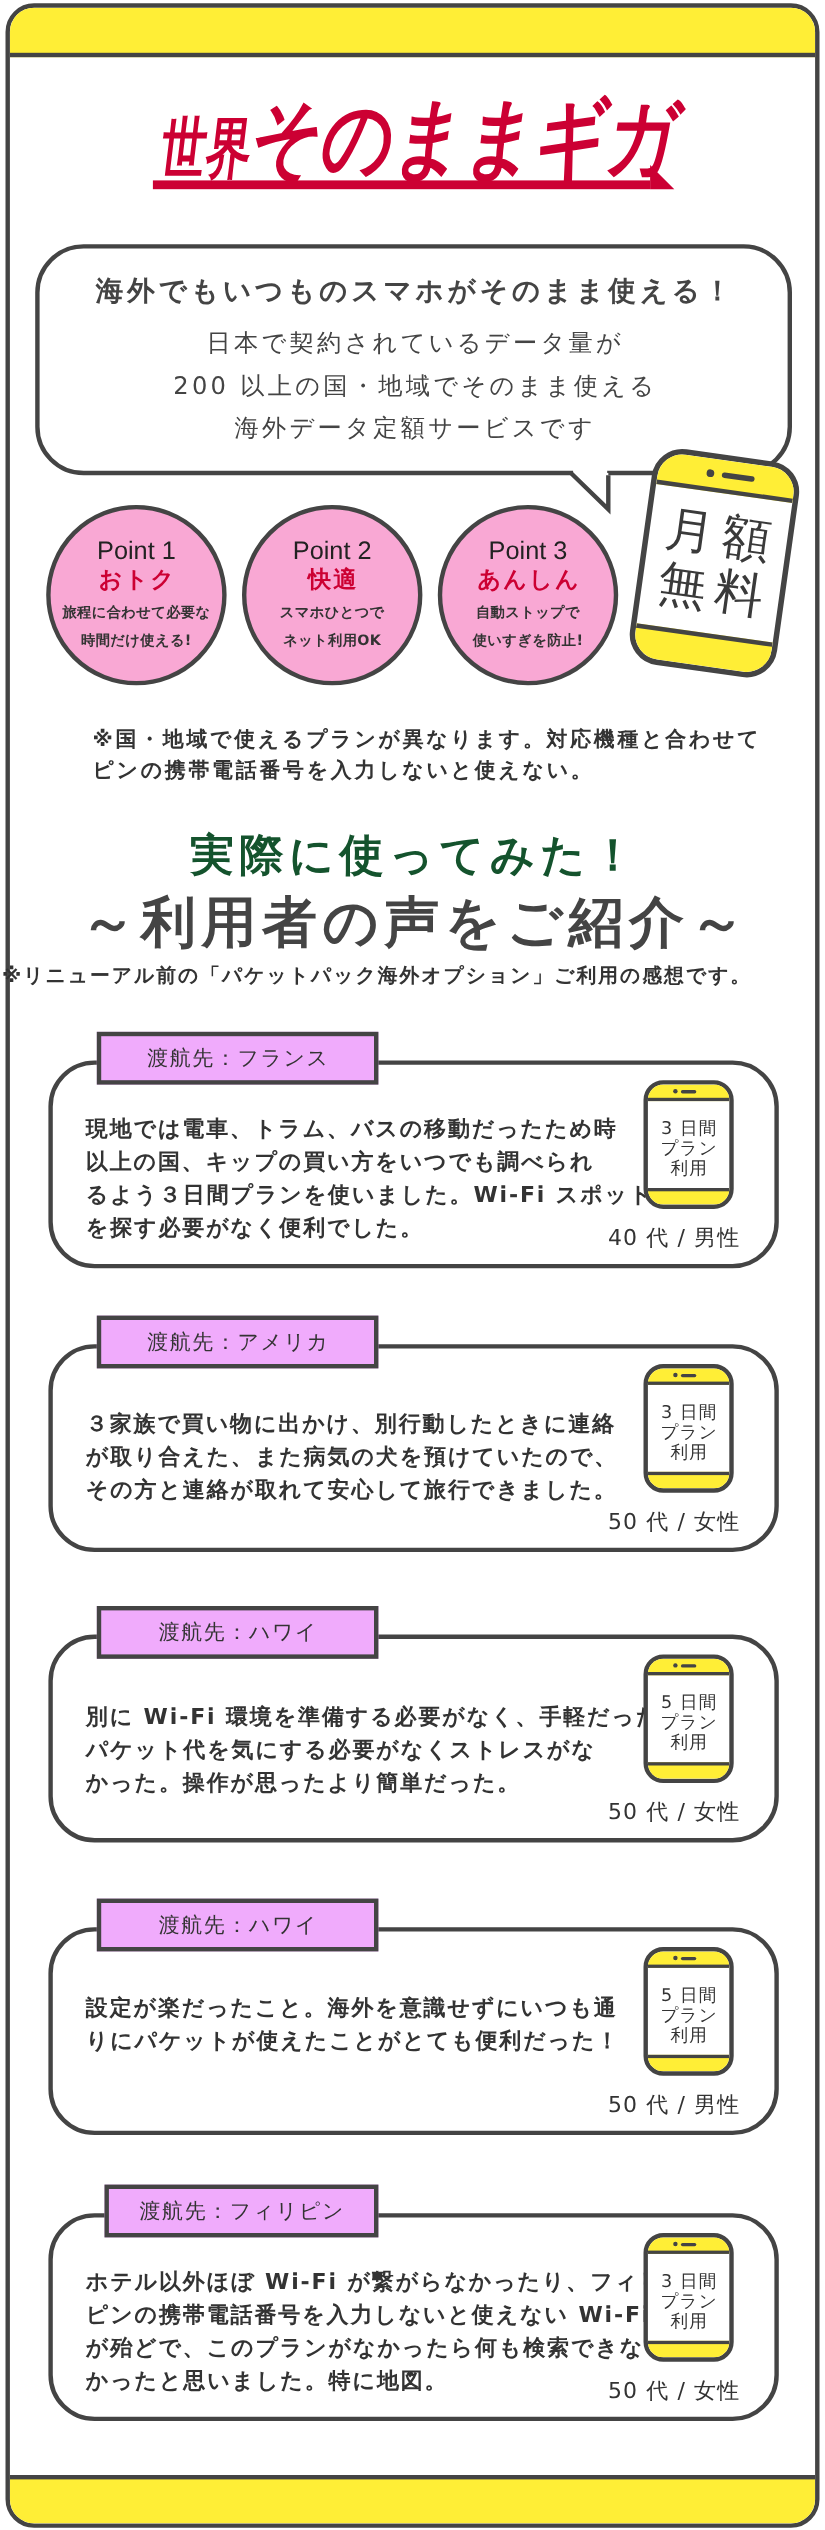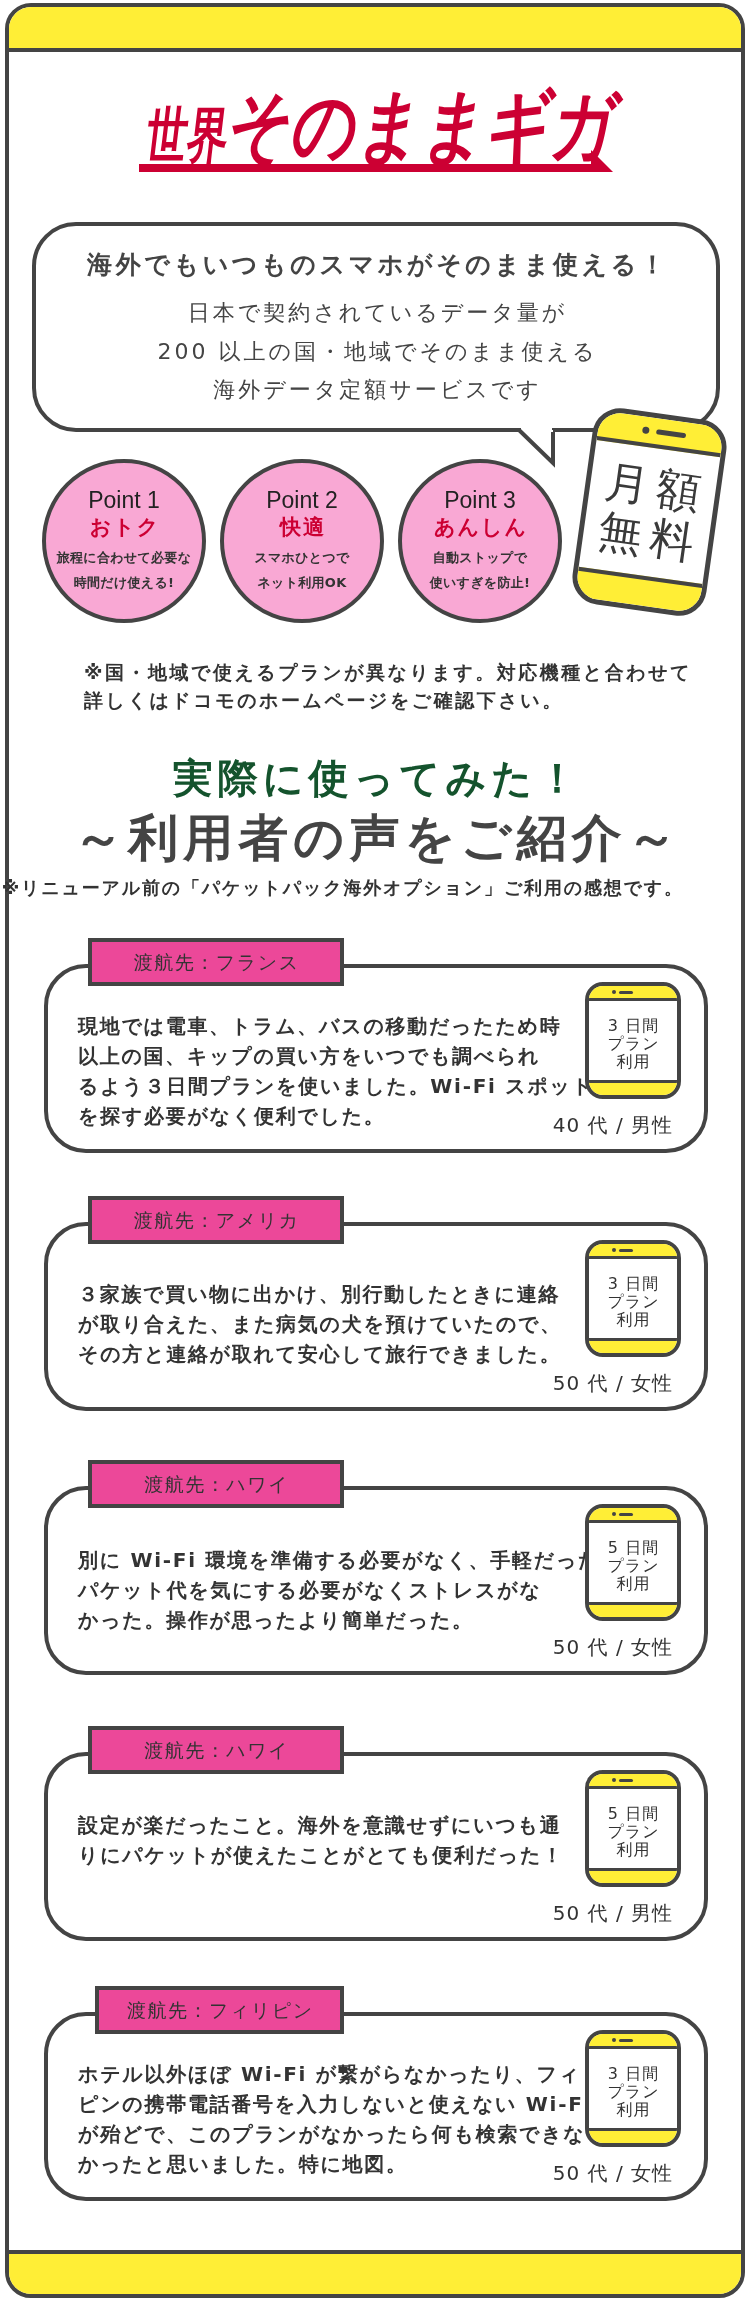--- a/index.html
+++ b/index.html
@@ -90,29 +90,29 @@
   .subnote { position:absolute; left:0; width:652px; top:875px; text-align:center; font-size:18px; line-height:26px;
         letter-spacing:1.8px; padding-left:1.8px; box-sizing:border-box; color:#333; white-space:nowrap; font-weight:bold; }
 
   
   .card {
     position:absolute; left:44px; width:664px; height:189px; box-sizing:border-box;
     border:4px solid #444444; border-radius:42px; background:#fff;
   }
   .card-label {
     position:absolute; left:40px; top:-30px; width:256px; height:48px; box-sizing:border-box;
-    border:4px solid #444444; background:#ec4899; text-align:center;
+    border:4px solid #444444; background:#f0abfc; text-align:center;
     font-size:19px; line-height:40px; letter-spacing:1.5px; padding-left:1.5px; color:#333; white-space:nowrap;
   }
   .card-label.shift { left:47px; width:249px; }
   .card-body { position:absolute; left:30px; top:53px; }
   .card-body.four { top:43px; }
   .card-line { font-size:20px; line-height:30px; letter-spacing:1.7px; white-space:nowrap; color:#333; font-weight:700; }
   .phone {
-    position:absolute; left:537px; top:14px; width:96px; height:117px; box-sizing:border-box;
+    position:absolute; left:537px; top:14px; width:82px; height:117px; box-sizing:border-box;
     border:4px solid #444444; border-radius:18px; background:#fff; overflow:hidden;
   }
   .phone .bt { position:absolute; left:0; right:0; top:0; height:12px; background:#ffee36; border-bottom:3px solid #444444; }
   .phone .bb { position:absolute; left:0; right:0; bottom:0; height:12px; background:#ffee36; border-top:3px solid #444444; }
   .phone .dot { position:absolute; left:23px; top:4px; width:4px; height:4px; border-radius:50%; background:#444444; }
   .phone .dash { position:absolute; left:30px; top:5px; width:14px; height:3px; border-radius:2px; background:#444444; }
   .phone-text { position:absolute; left:0; right:0; top:31px; text-align:center; }
   .phone-line { font-size:16px; line-height:18px; color:#333; white-space:nowrap; letter-spacing:1px; padding-left:1px; }
   .demo { position:absolute; right:31px; top:144px; font-size:20px; line-height:26px; letter-spacing:1px; color:#333; white-space:nowrap; }
 </style>
@@ -177,21 +177,21 @@
   <div class="point-label">Point 3</div>
   <div class="point-title">あんしん</div>
   <div class="point-desc">
     <div class="point-desc-line">自動ストップで</div>
     <div class="point-desc-line">使いすぎを防止!</div>
   </div>
 </div>
 
 <div class="note">
   <div class="note-line">※国・地域で使えるプランが異なります。対応機種と合わせて</div>
-  <div class="note-line">詳しくはドコモのホームページをご確認下さい。</div>
+  <div class="note-line">ピンの携帯電話番号を入力しないと使えない。</div>
 </div>
 
 <div class="h1">実際に使ってみた！</div>
 <div class="h2">～利用者の声をご紹介～</div>
 <div class="subnote">※リニューアル前の「パケットパック海外オプション」ご利用の感想です。</div>
 
 <div class="card" style="top:964px;">
   <div class="card-label">渡航先：フランス</div>
   <div class="card-body four">
     <div class="card-line">現地では電車、トラム、バスの移動だったため時</div>

